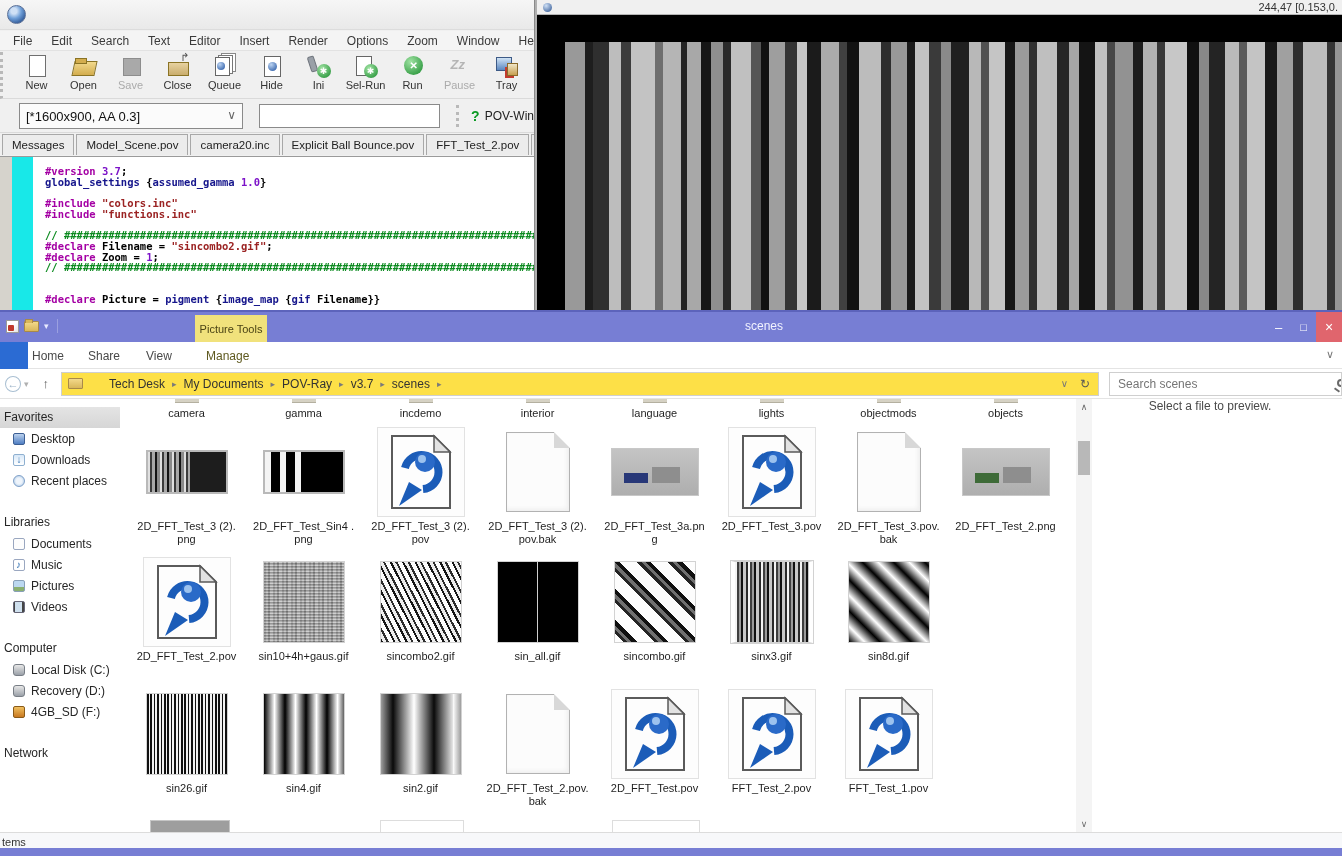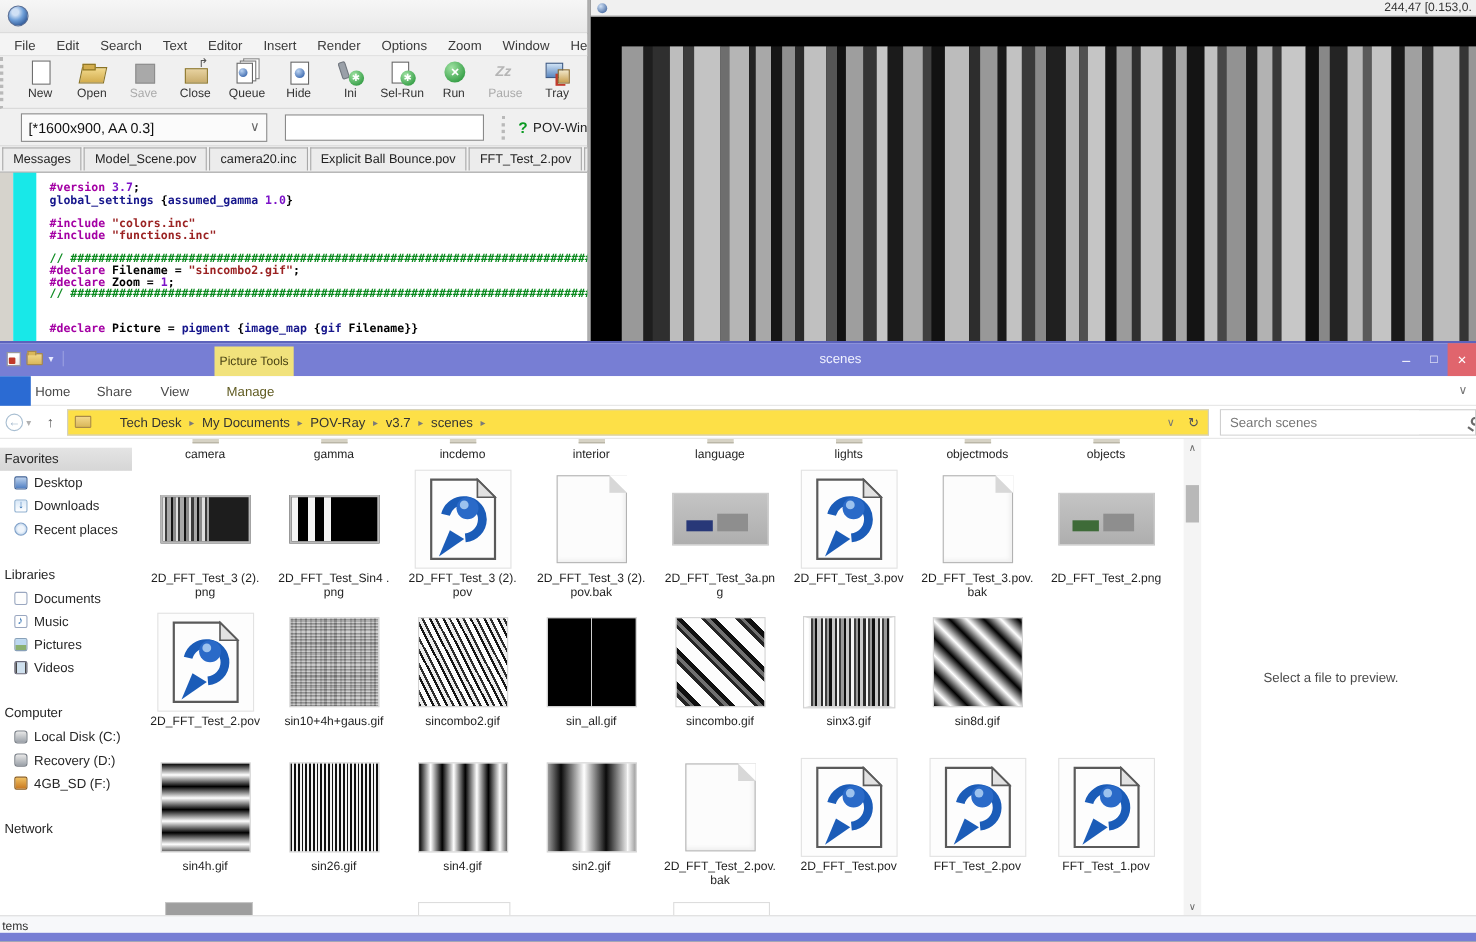--- a/index.html
+++ b/index.html
@@ -148,21 +148,21 @@
   .t-vfine{background:repeating-linear-gradient(90deg,#101010 0 1.6px,#f2f2f2 1.6px 3.4px);}
   .t-vbands4{background:repeating-linear-gradient(90deg,#000 0px,#fff 10.5px,#000 21px);}
   .t-vbands2{background:repeating-linear-gradient(90deg,#fff 0px,#0a0a0a 20px,#fff 41px);background-position:-8px 0;}
   .partial{position:absolute;height:13px;border:1px solid #ddd;background:#fff;}
   .partial.dark{background:#9e9e9e;border-color:#c6c6c6;}
   
   .x-scroll{position:absolute;left:1076px;top:0;width:16px;height:100%;background:#f4f4f4;}
   .x-scroll .arr{position:absolute;left:0;width:16px;height:16px;color:#6a6a6a;font-size:9px;text-align:center;line-height:16px;}
   .arr-up{top:0;} .arr-dn{bottom:0;}
   .x-thumb{position:absolute;left:2px;top:42px;width:12px;height:34px;background:#b8b8b8;}
-  .x-preview{position:absolute;left:1092px;top:0;right:14px;height:100%;display:flex;align-items:center;justify-content:center;}
+  .x-preview{position:absolute;left:1092px;top:0;right:14px;height:100%;display:flex;justify-content:center;}
   .x-preview span{font-size:12px;color:#4a4a4a;}
   .x-status{position:absolute;left:0;top:520px;width:100%;height:18px;background:#f7f8fa;border-top:1px solid #dcdcdc;display:flex;align-items:center;}
   .x-status span{font-size:11px;color:#333;margin-left:2px;}
   #taskbar{position:absolute;left:0;top:848px;width:1342px;height:8px;background:#777ed4;}
 </style>
 </head>
 <body>
 
 <div id="stage" data-interactable="false">
 
@@ -570,26 +570,20 @@
             <div class="gcell" data-interactable="true">
               <div class="tbox" data-interactable="false">
                 <div class="thumb t-diag-smooth gif" data-interactable="false"></div>
               </div>
               <div class="glabel" data-interactable="false">sin8d.gif</div>
             </div>
           </div>
           <div class="grow" data-interactable="false" style="top: 289px;">
             <div class="gcell" data-interactable="true">
               <div class="tbox" data-interactable="false">
-                <div class="thumb t-hbands gif" data-interactable="false"></div>
-              </div>
-              <div class="glabel" data-interactable="false">sin4h.gif</div>
-            </div>
-            <div class="gcell" data-interactable="true">
-              <div class="tbox" data-interactable="false">
                 <div class="thumb t-vfine gif" data-interactable="false"></div>
               </div>
               <div class="glabel" data-interactable="false">sin26.gif</div>
             </div>
             <div class="gcell" data-interactable="true">
               <div class="tbox" data-interactable="false">
                 <div class="thumb t-vbands4 gif" data-interactable="false"></div>
               </div>
               <div class="glabel" data-interactable="false">sin4.gif</div>
             </div>

